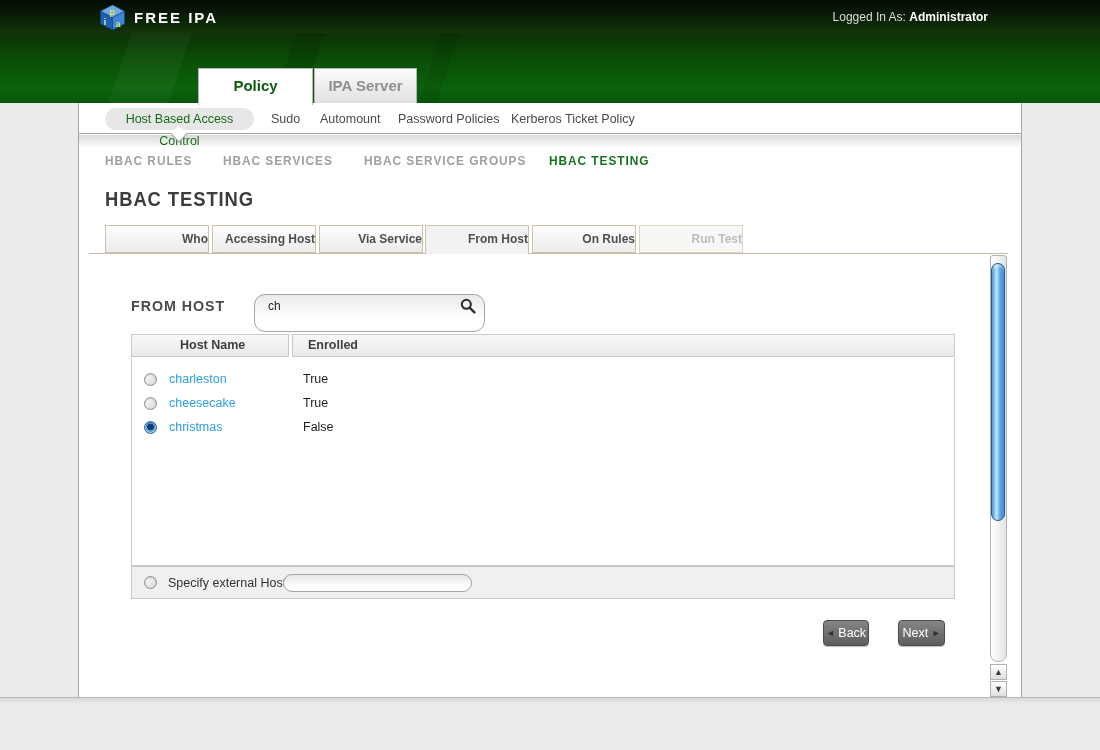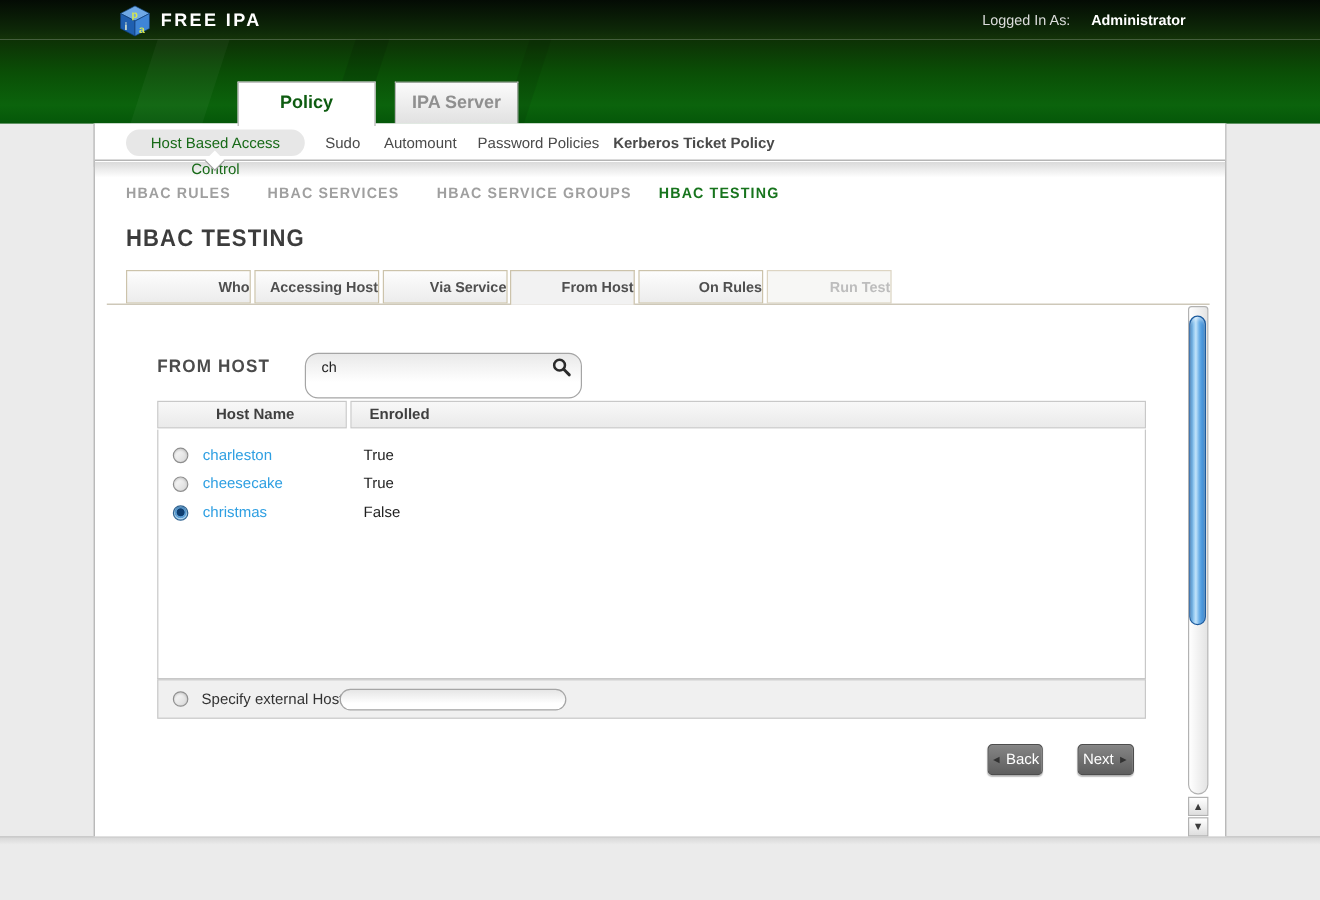--- a/index.html
+++ b/index.html
@@ -14,60 +14,60 @@
   .banner-top {
     position:absolute; left:0; top:0; width:1100px; height:33px;
     background:linear-gradient(to bottom, #040b04, #0e2a08 80%, #143409);
   }
   .logo { position:absolute; left:99px; top:4px; width:27px; height:27px; }
   .brand {
     position:absolute; left:134px; top:9px; color:#fff;
     font-size:15px; font-weight:bold; letter-spacing:2px;
   }
   .logged-in { position:absolute; right:112px; top:10px; color:#dcdcdc; font-size:12px; }
-  .logged-in .user { color:#fff; font-weight:bold; margin-left:14px; cursor:pointer; }
+  .logged-in .user { color:#fff; font-weight:bold; margin-left:0; cursor:pointer; }
   .banner-main {
     position:absolute; left:0; top:33px; width:1100px; height:70px;
     background:linear-gradient(to bottom, #0d3105 0%, #0a4f06 40%, #0b630c 78%, #055709 100%);
     overflow:hidden;
   }
   .streak { position:absolute; top:-10px; height:90px; transform:skewX(-18deg); }
   .streak1 { left:285px; width:28px; background:rgba(0,0,0,0.10); }
   .streak2 { left:430px; width:18px; background:rgba(0,0,0,0.08); }
   .streak3 { left:120px; width:60px; background:rgba(255,255,255,0.04); }
   
   .main-tab {
     position:absolute; height:35px; top:68px; text-align:center; line-height:34px;
     font-size:15px; font-weight:bold; color:#8f8f8f;
     background:linear-gradient(#fbfbfb, #e1e1e1);
     border:1px solid #b5b5b5; border-bottom:none; cursor:pointer; z-index:4;
   }
   .main-tab.active { background:#fff; color:#0e5c11; height:37px; z-index:6; }
   .tab-identity { left:78px;  width:114px;margin-top:36px; }
   .tab-policy   { left:198px; width:115px; }
-  .tab-ipaserver{ left:329px; width:103px; }
+  .tab-ipaserver{ left:314px; width:103px; }
   
   .panel {
     position:absolute; left:78px; top:103px; width:944px; height:594px;
     background:#fff; border-left:1px solid #a8a8a8; border-right:1px solid #a8a8a8; z-index:5;
   }
   
   .subnav { position:absolute; left:0; top:0; width:942px; height:31px; background:#fff; border-bottom:1px solid #a3a3a3; z-index:2; }
   .subnav-shadow { position:absolute; left:0; top:32px; width:942px; height:13px;
     background:linear-gradient(#dadada, rgba(255,255,255,0)); }
   .subnav-notch {
     position:absolute; left:94px; top:25px; width:12px; height:12px; background:#fff;
     transform:rotate(45deg); border-right:1px solid #9c9c9c; border-bottom:1px solid #9c9c9c; z-index:3;
   }
   .subnav-pill {
     position:absolute; left:26px; top:5px; width:149px; height:22px; border-radius:11px;
     background:#e7e7e7; color:#186a18; font-size:12.5px; text-align:center; line-height:22px; cursor:pointer;
   }
   .subnav-item { position:absolute; top:9px; font-size:12.5px; color:#4a4a4a; cursor:pointer; }
-  .sn-sudo { left:192px; } .sn-automount { left:241px; } .sn-password { left:319px; } .sn-kerberos { left:432px;font-weight:bold; }
+  .sn-sudo { left:192px; } .sn-automount { left:241px; } .sn-password { left:319px; } .sn-kerberos { left:432px; }
   
   .facet-tab {
     position:absolute; top:51px; font-size:12.5px; font-weight:bold; letter-spacing:1px;
     color:#9f9f9f; cursor:pointer; transform:scaleX(.95); transform-origin:0 50%;
   }
   .facet-tab.active { color:#17741d; }
   .ft-rules { left:26px; } .ft-services { left:144px; } .ft-groups { left:285px; } .ft-testing { left:470px; }
   
   .page-title {
     position:absolute; left:26px; top:85px; font-size:20px; font-weight:bold; letter-spacing:1px;

